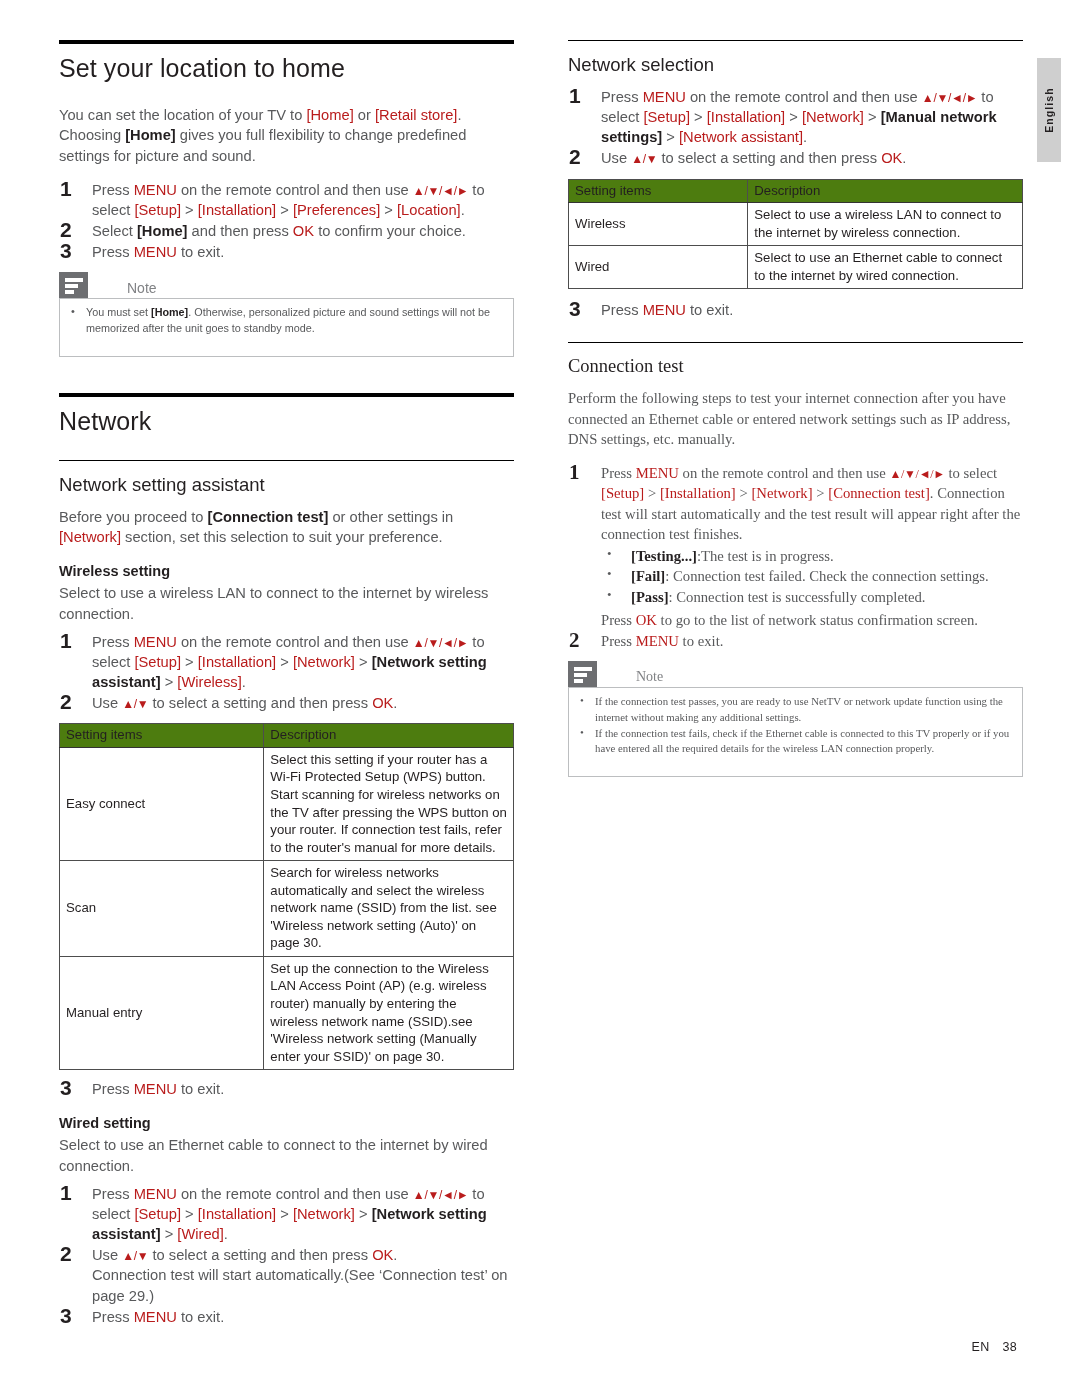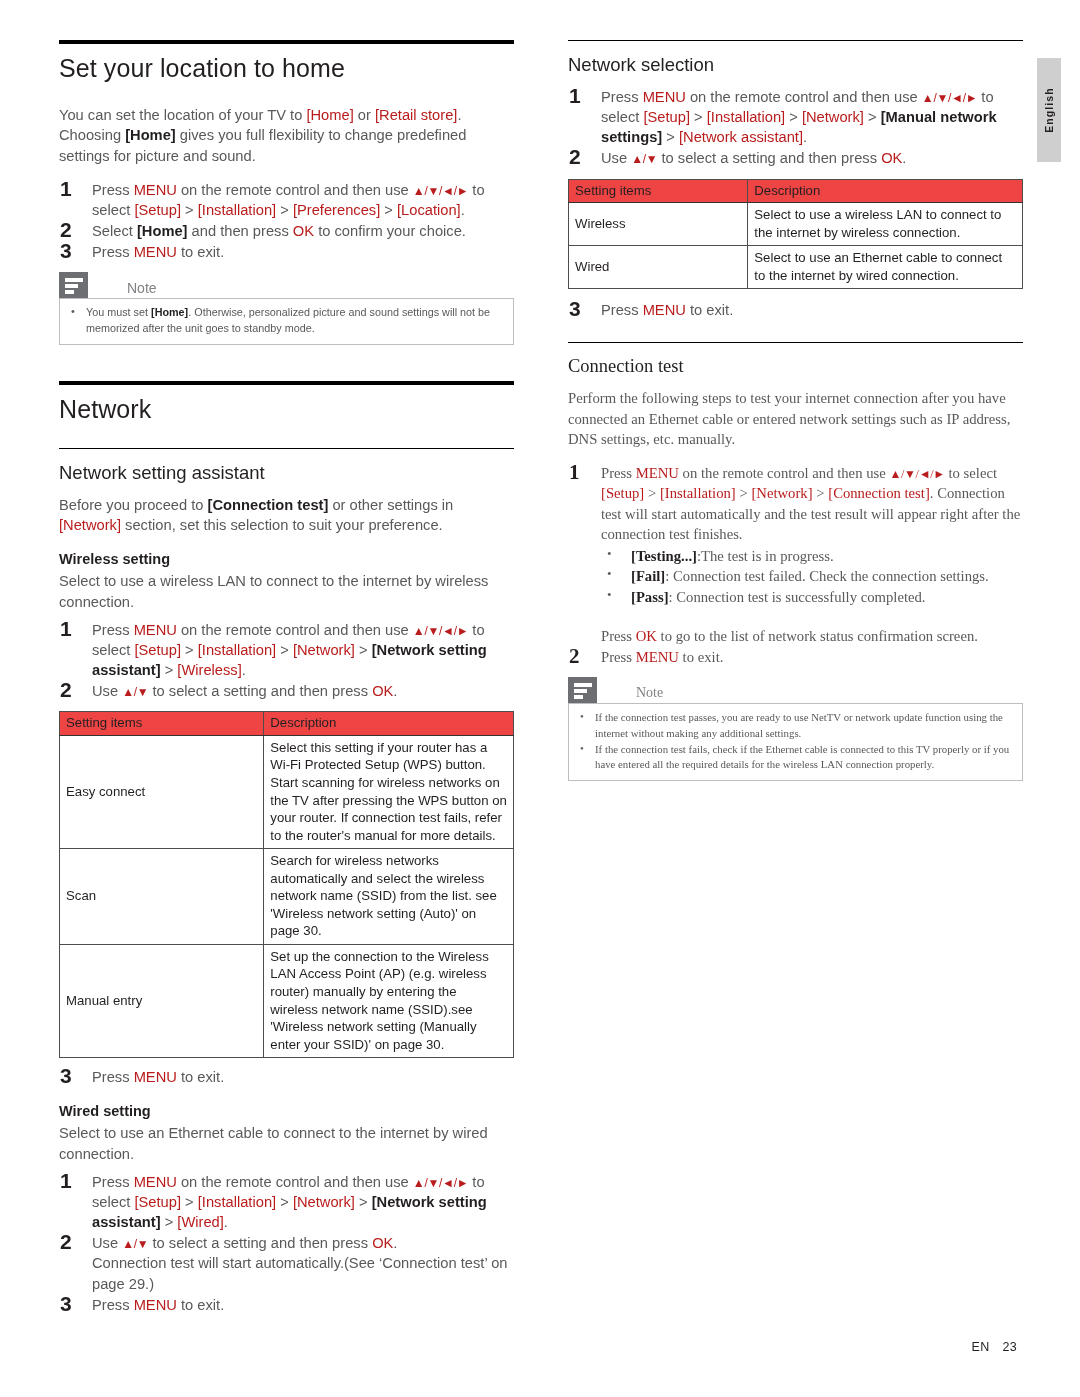--- a/index.html
+++ b/index.html
@@ -141,21 +141,21 @@
     left: 6px;
     top: -1px;
     color: #58595b;
     font-size: 13px;
   }
   .sub-line {
     font-size: 14.7px;
     line-height: 1.4;
     color: #58595b;
     padding-left: 0;
-    margin-top: 18px;
+    margin-top: 2px;
   }
 
   
   .note { margin: 6px 0 0 0; }
   .note-head {
     display: flex;
     align-items: flex-end;
     height: 26px;
     gap: 32px;
   }
@@ -175,21 +175,21 @@
   .note-icon i:nth-child(2) { left: 6px; top: 12px; width: 13px; height: 3.5px; }
   .note-icon i:nth-child(3) { left: 6px; top: 18px; width: 9px;  height: 3.5px; }
   .note-title {
     font-size: 14px;
     color: #808285;
     margin-left: 7px;
     padding-bottom: 2px;
   }
   .note-body {
     border: 1px solid #bcbec0;
-    padding: 6px 9px 7px 9px;
+    padding: 6px 9px 19px 9px;
   }
   .note-body ul {
     list-style: none;
     margin: 0; padding: 0;
   }
   .note-body li {
     position: relative;
     padding-left: 17px;
     font-size: 10.8px;
     line-height: 1.45;
@@ -214,21 +214,21 @@
   table.settings th,
   table.settings td {
     border: 1px solid #4d4d4d;
     vertical-align: middle;
     font-size: 13.2px;
     line-height: 1.33;
     color: #231f20;
     padding: 3px 6px 4px 6px;
   }
   table.settings thead th {
-    background: #ef4444;
+    background: #4d7c0f;
     font-weight: normal;
     text-align: left;
     border-bottom: 1.8px solid #333;
     padding: 2px 6px 3px 6px;
   }
   table.settings td.desc {
     color: #231f20;
     vertical-align: middle;
   }
   table.settings col.c1 { width: 45%; }
@@ -464,16 +464,16 @@
           <ul>
             <li>If the connection test passes, you are ready to use NetTV or network update function using the internet without making any additional settings.</li>
             <li>If the connection test fails, check if the Ethernet cable is connected to this TV properly or if you have entered all the required details for the wireless LAN connection properly.</li>
           </ul>
         </div>
       </div>
     </div>
   </div>
 
   <div class="footer">
-    <span>EN</span><span class="pg">23</span>
+    <span>EN</span><span class="pg">38</span>
   </div>
 
 </div>
 
 </body></html>

